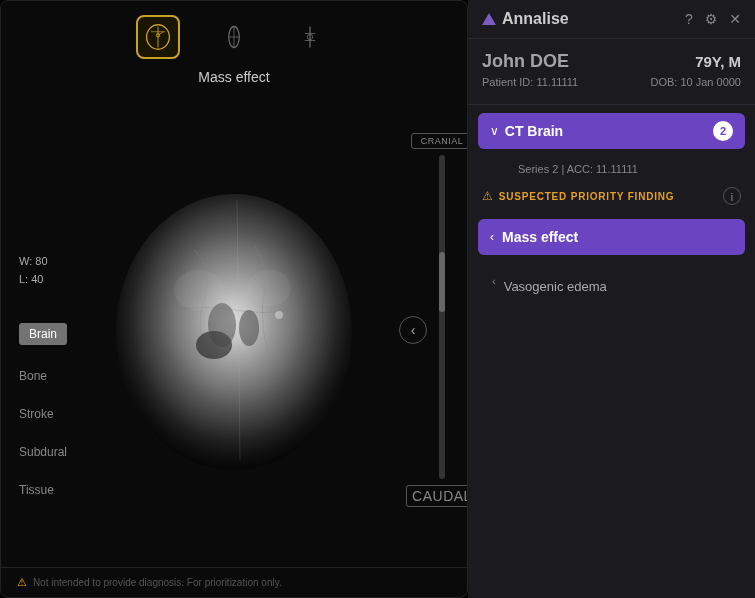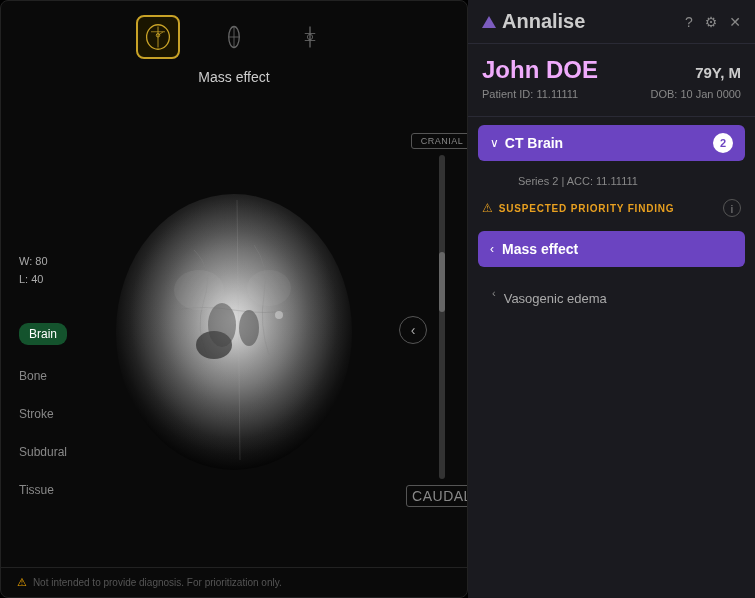--- a/index.html
+++ b/index.html
@@ -87,24 +87,24 @@
       gap: 24px;
     }
 
     .filter-item {
       color: #888;
       font-size: 12px;
       cursor: pointer;
     }
 
     .filter-item.active {
-      background: #14532d;
+      background: #737373;
       color: #fff;
       padding: 4px 10px;
-      border-radius: 9px;
+      border-radius: 3px;
     }
 
     .scroll-bar {
       position: absolute;
       right: 20px;
       top: 40px;
       bottom: 60px;
       width: 10px;
       display: flex;
       flex-direction: column;
@@ -210,21 +210,21 @@
     .logo-triangle {
       width: 0;
       height: 0;
       border-left: 7px solid transparent;
       border-right: 7px solid transparent;
       border-bottom: 12px solid #7c5cbf;
     }
 
     .logo-text {
       color: #ccc;
-      font-size: 20px;
+      font-size: 16px;
       font-weight: 600;
     }
 
     .header-icons {
       display: flex;
       align-items: center;
       gap: 12px;
     }
 
     .header-icon {
@@ -239,22 +239,22 @@
     }
 
     .patient-row {
       display: flex;
       justify-content: space-between;
       align-items: baseline;
       margin-bottom: 4px;
     }
 
     .patient-name {
-      color: #f0abfc;
-      font-size: 24px;
+      color: #a3a3a3;
+      font-size: 18px;
       font-weight: 700;
     }
 
     .patient-age {
       color: #ccc;
       font-size: 15px;
       font-weight: 600;
     }
 
     .patient-id {

